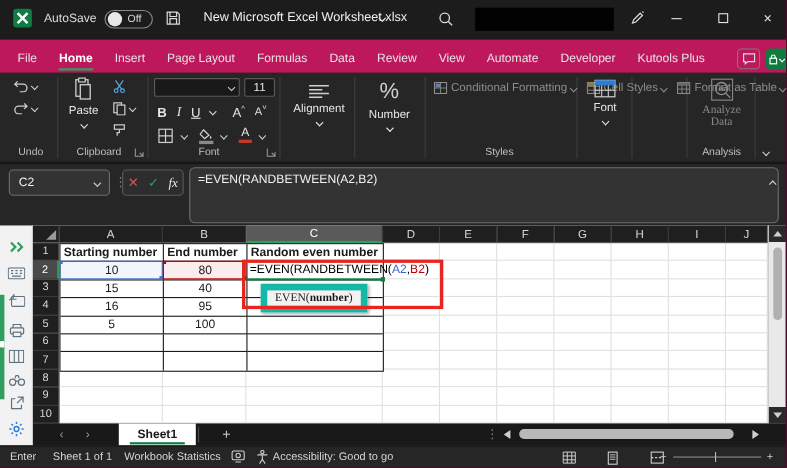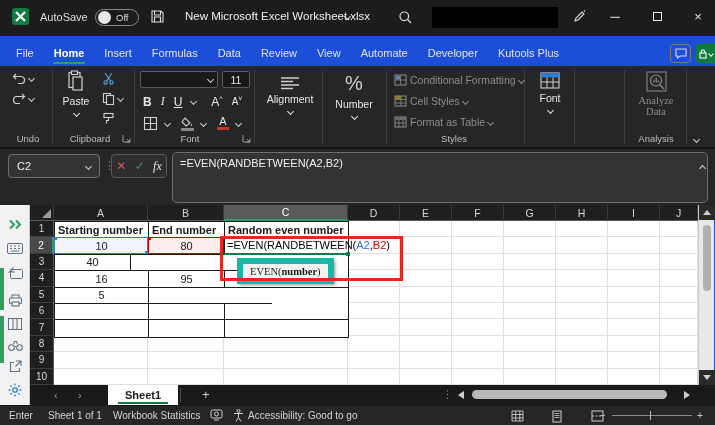--- a/index.html
+++ b/index.html
@@ -1,19 +1,19 @@
 <!DOCTYPE html>
 <html><head>
 <meta charset="utf-8">
 <style>
   * { margin:0; padding:0; box-sizing:border-box; }
   html,body { background:#000; }
   #app {
     position:relative; width:715px; height:425px; overflow:hidden;
-    font-family:"Liberation Sans", sans-serif; background:#1d4ed8;
+    font-family:"Liberation Sans", sans-serif; background:#be185d;
     -webkit-font-smoothing:antialiased;
   }
   .abs { position:absolute; }
 
   
   #titlebar { left:0; top:0; width:715px; height:36px; background:#1c1c1c; }
   #excel-logo { left:12px; top:8px; width:17px; height:17px; background:#107C41; border-radius:3px; }
   #excel-logo svg { position:absolute; left:2px; top:2px; }
   #autosave-label { left:40px; top:11px; font-size:11px; color:#dcdcdc; }
   #autosave-toggle { left:95px; top:9px; width:44px; height:17px; border:1px solid #8a8a8a; border-radius:9px; display:flex; align-items:center; }
@@ -165,20 +165,21 @@
     <div id="max-btn" class="abs win-btn">
         <div id="max-glyph"></div>
       </div>
     <div id="close-btn" class="abs win-btn">×</div>
   </div>
 
   <div id="ribbon-tabs" class="abs">
       <div class="rtab">File</div>
       <div class="rtab active">Home</div>
       <div class="rtab">Insert</div>
+      <div class="rtab">Page Layout</div>
       <div class="rtab">Formulas</div>
       <div class="rtab">Data</div>
       <div class="rtab">Review</div>
       <div class="rtab">View</div>
       <div class="rtab">Automate</div>
       <div class="rtab">Developer</div>
       <div class="rtab">Kutools Plus</div>
     </div>
   <div id="comment-btn" class="abs">
     <svg width="12" height="11" viewBox="0 0 12 11">
@@ -307,21 +308,21 @@
       <span>Alignment</span>
       <span class="chev"></span>
     </div>
 
     <div class="bigbtn" style="left:328px; width:52px; top:6px;">
       <span style="font-size:20px; color:#cfcfcf;">%</span>
       <span>Number</span>
       <span class="chev"></span>
     </div>
 
-    <div id="styles-items" class="abs" style="left:394px; top:8px; display:flex; flex-direction:column; gap:9px;">
+    <div id="styles-items" class="abs" style="left:394px; top:8px; display:flex; flex-direction:row; gap:9px;">
         <div class="smallrow">
           <svg width="13" height="12" viewBox="0 0 13 12">
             <rect x="1" y="1" width="11" height="10" fill="none" stroke="#8c8c8c" stroke-width="1"></rect>
             <rect x="2" y="2" width="4" height="3.5" fill="#5f82b8"></rect>
             <path d="M6.5 1 v10 M1 6 h11" stroke="#8c8c8c" stroke-width="0.8"></path>
           </svg>
           <span style="font-size: 10.5px; color: rgb(140, 140, 140);">Conditional Formatting</span>
           <span class="chev" style="color: rgb(140, 140, 140);"></span>
         </div>
         <div class="smallrow">
@@ -578,30 +579,32 @@
           <div class="tcell hdr" style="width: 94px; height: 16.4px;">Starting number</div>
           <div class="tcell hdr" style="width: 76px; height: 16.4px;">End number</div>
           <div class="tcell hdr" style="width: 123px; height: 16.4px;">Random even number</div>
         </div>
         <div class="trow">
           <div class="tcell" style="width: 94px; height: 16.4px;">10</div>
           <div class="tcell" style="width: 76px; height: 16.4px;">80</div>
           <div class="tcell" style="width: 123px; height: 16.4px;"></div>
         </div>
         <div class="trow">
+          <div class="tcell" style="width: 94px; height: 16.4px;">15</div>
           <div class="tcell" style="width: 76px; height: 16.4px;">40</div>
           <div class="tcell" style="width: 123px; height: 16.4px;"></div>
         </div>
         <div class="trow">
           <div class="tcell" style="width: 94px; height: 16.4px;">16</div>
           <div class="tcell" style="width: 76px; height: 16.4px;">95</div>
           <div class="tcell" style="width: 123px; height: 16.4px;"></div>
         </div>
         <div class="trow">
           <div class="tcell" style="width: 94px; height: 16.4px;">5</div>
+          <div class="tcell" style="width: 76px; height: 16.4px;">100</div>
           <div class="tcell" style="width: 123px; height: 16.4px;"></div>
         </div>
         <div class="trow">
           <div class="tcell" style="width: 94px; height: 16.4px;"></div>
           <div class="tcell" style="width: 76px; height: 16.4px;"></div>
           <div class="tcell" style="width: 123px; height: 16.4px;"></div>
         </div>
         <div class="trow">
           <div class="tcell" style="width: 94px; height: 16.4px;"></div>
           <div class="tcell" style="width: 76px; height: 16.4px;"></div>

